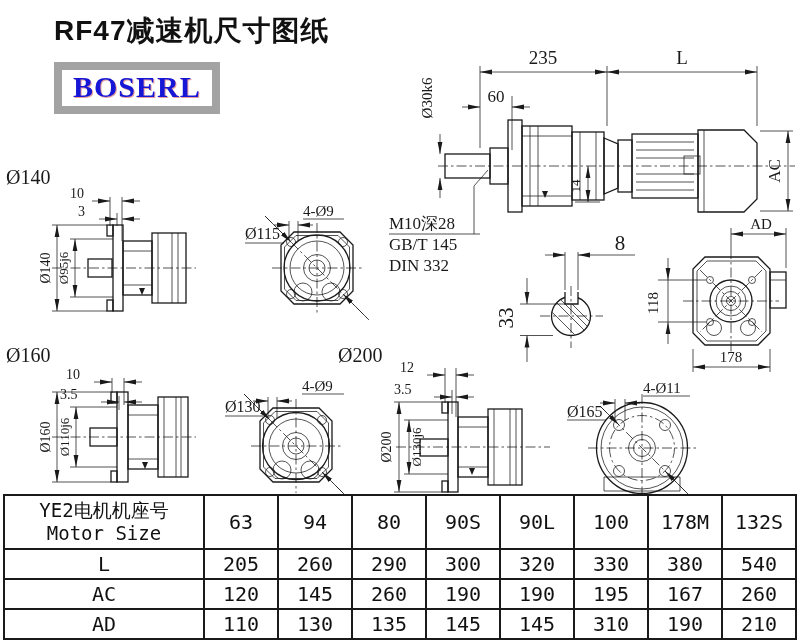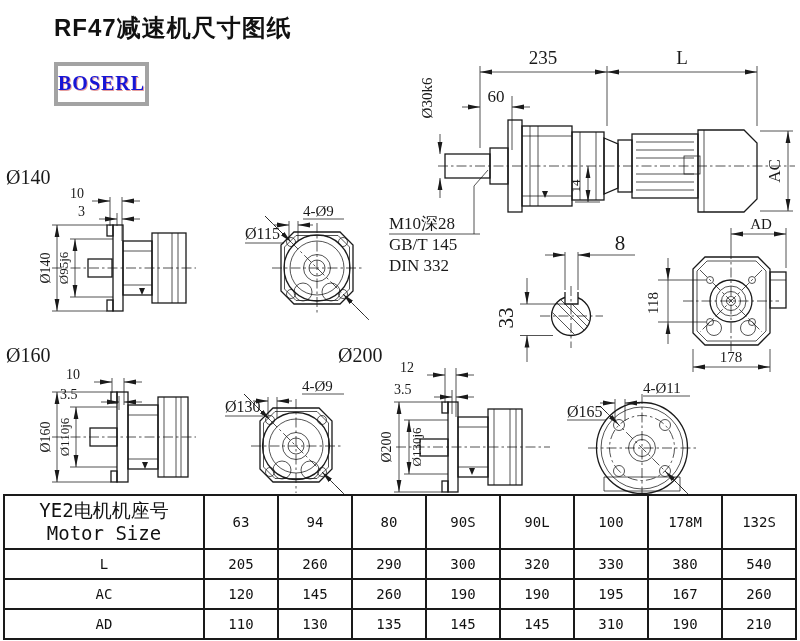--- a/index.html
+++ b/index.html
@@ -1,33 +1,33 @@
 <!DOCTYPE html>
 <html><head>
 <meta charset="utf-8">
 <style>
   html,body{margin:0;padding:0;background:#fff;}
   #stage{position:relative;width:800px;height:641px;background:#ffffff;overflow:hidden;
          font-family:"Liberation Sans",sans-serif;}
-  #title{position:absolute;left:54px;top:12px;font-size:24px;font-weight:bold;color:#111;
+  #title{position:absolute;left:54px;top:12px;font-size:28px;font-weight:bold;color:#111;
          letter-spacing:1px;white-space:nowrap;}
-  #logo{position:absolute;left:54px;top:62px;border:4px solid #a3a3a3;background:#fff;
-        padding:0 0;height:36px;line-height:34px;
-        font-family:"Liberation Serif",serif;font-weight:bold;font-size:20px;
+  #logo{position:absolute;left:54px;top:62px;border:8px solid #a3a3a3;background:#fff;
+        padding:0 11px;height:36px;line-height:34px;
+        font-family:"Liberation Serif",serif;font-weight:bold;font-size:30px;
         color:#1616d6;text-shadow:1px 1px 0 rgba(200,40,40,.45);letter-spacing:1px;}
   svg{position:absolute;left:0;top:0;}
   svg text{font-family:"Liberation Serif",serif;fill:#1a1a1a;}
   .ln{stroke:#1a1a1a;stroke-width:1.3;fill:none;}
   .tn{stroke:#1a1a1a;stroke-width:.75;fill:none;}
   .cl{stroke:#1a1a1a;stroke-width:.75;fill:none;stroke-dasharray:10 3 2.5 3;}
   #dimtable{position:absolute;left:3px;top:494px;width:794px;height:144px;
             border-collapse:collapse;table-layout:fixed;}
   #dimtable td{border:2px solid #1a1a1a;text-align:center;vertical-align:middle;
                font-family:"DejaVu Sans Mono","Liberation Sans",sans-serif;
-               font-size:14px;color:#111;padding:0;}
+               font-size:20px;color:#111;padding:0;}
   #dimtable td.hd{font-size:19px;line-height:1.2;}
   #dimtable tr.r1{height:54px;} #dimtable tr{height:30px;margin-top:6px;}
 </style>
 </head>
 <body>
 
 <div id="stage">
 
   <div id="title">RF47减速机尺寸图纸</div>
   <div id="logo">BOSERL</div>

